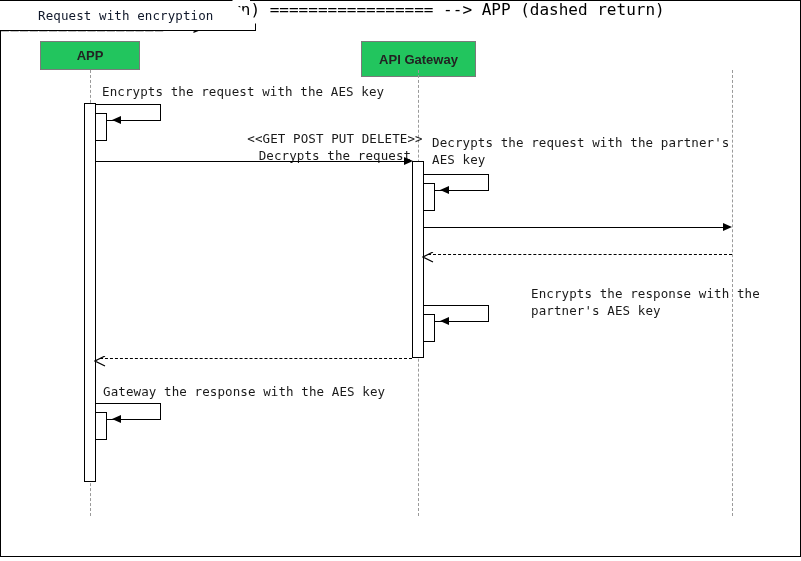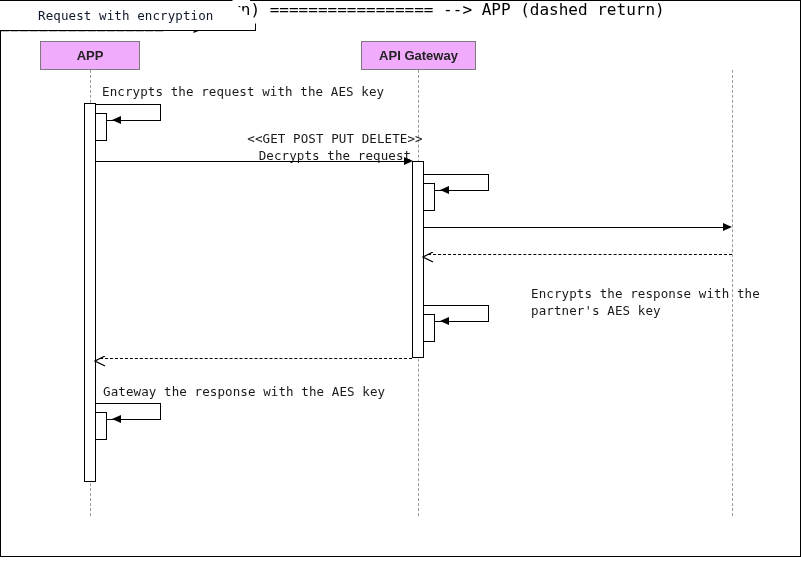--- a/index.html
+++ b/index.html
@@ -52,21 +52,21 @@
     font-size: 12.5px;
     color: #0f172a;
     white-space: pre;
     letter-spacing: 0.1px;
   }
 
   
   .participant {
     position: absolute;
     box-sizing: border-box;
-    background: #f0abfc;
+    background: #22c55e;
     border: 1px solid #7a7a7a;
     display: flex;
     align-items: center;
     justify-content: center;
     font-family: "Liberation Sans", sans-serif;
     font-weight: bold;
     font-size: 13px;
     color: #222222;
     white-space: pre;
   }
@@ -154,21 +154,21 @@
 
   
   <div class="title-tab"></div>
   <div class="title-text">Request with encryption</div>
 
   
   <div class="participant" style="left:40px; top:41px; width:100px; height:29px;">
     <span>APP</span>
   </div>
 
-  <div class="participant" style="left:361px; top:41px; width:115px; height:29px;">
+  <div class="participant" style="left:361px; top:41px; width:115px; height:36px;">
     <span>API Gateway</span>
   </div>
 
 
   
   <div class="lifeline" style="left:90px;  top:70px; height:446px;"></div>
   <div class="lifeline" style="left:418px; top:70px; height:446px;"></div>
   <div class="lifeline" style="left:732px; top:70px; height:446px;"></div>
 
   
@@ -187,20 +187,22 @@
   
   <div class="msg-text center" style="left:165px; top:130px; width:340px;"><span>&lt;&lt;GET POST PUT DELETE&gt;&gt;</span>
 <span>Decrypts the request</span></div>
   <div class="msg-line" style="left:96px; top:161px; width:308px;"></div>
   <div class="arrow-right" style="left:404px; top:157px;"></div>
 
   
   <div class="activation" style="left:412px; top:161px; width:12px; height:197px;"></div>
 
   
+  <div class="msg-text" style="left:432px; top:134px;"><span>Decrypts the request with the partner's</span>
+<span>AES key</span></div>
   <div class="msg-line" style="left:423px; top:174px; width:66px;"></div>
   <div class="vline" style="left:488px; top:174px; height:16px;"></div>
   <div class="msg-line" style="left:435px; top:190px; width:54px;"></div>
   <div class="arrow-left" style="left:440px; top:186px;"></div>
   <div class="activation" style="left:423px; top:183px; width:12px; height:28px;"></div>
 
   
   <div class="msg-line" style="left:424px; top:227px; width:300px;"></div>
   <div class="arrow-right" style="left:723px; top:223px;"></div>
 

